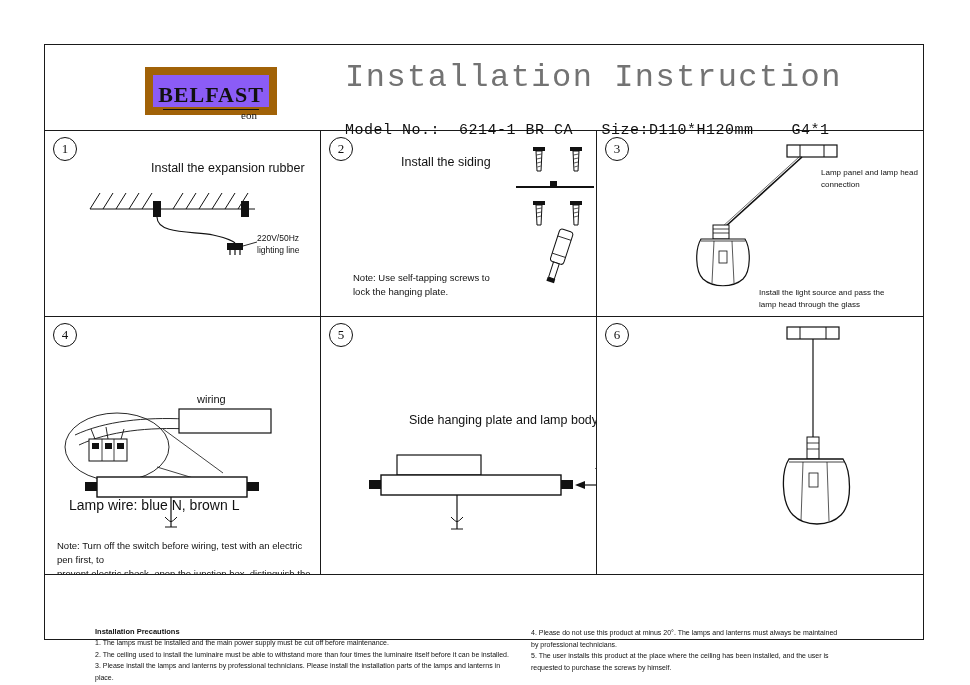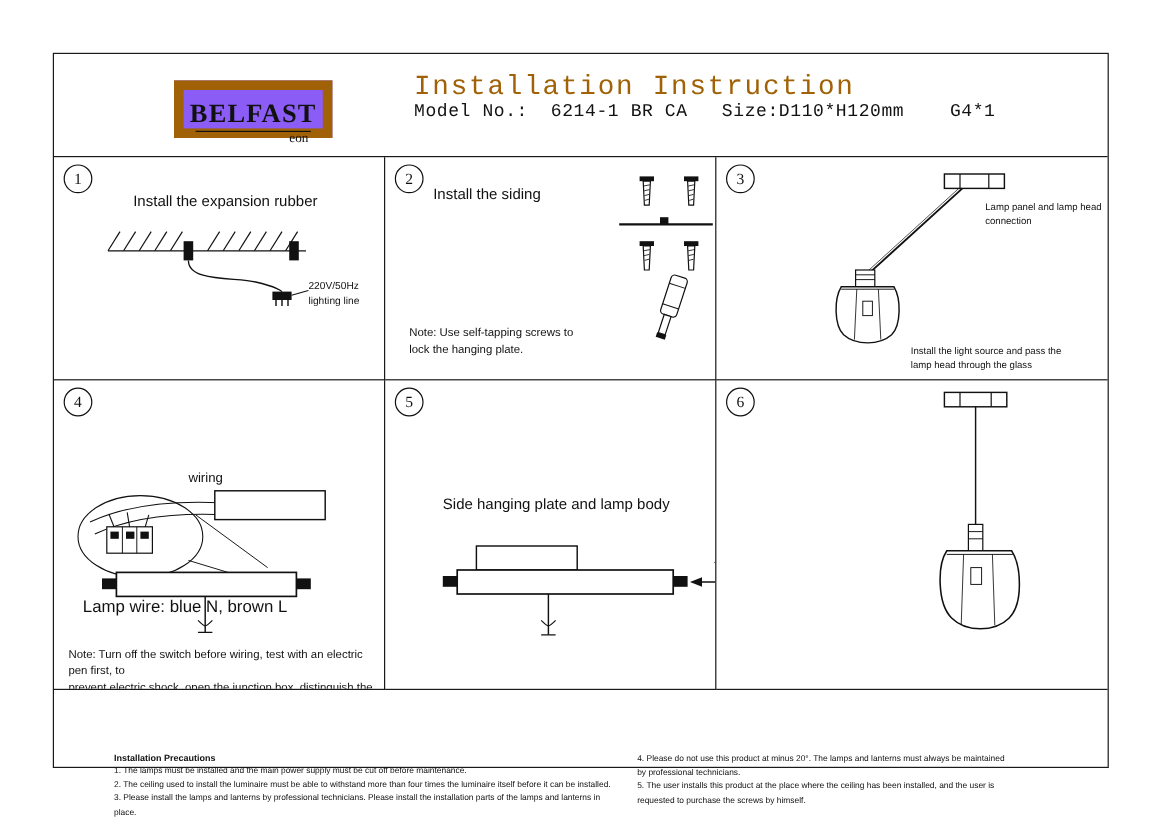--- a/index.html
+++ b/index.html
@@ -67,29 +67,29 @@
     font-size: 11px;
     color: #111;
     font-family: "Liberation Serif", serif;
   }
   .title-block {
     position: absolute;
     left: 300px;
     top: 14px;
   }
   .title {
-    font-size: 23px;
+    font-size: 32px;
     letter-spacing: 1.5px;
-    color: #a16207;
+    color: #737373;
     font-family: "Liberation Mono", monospace;
     font-weight: 400;
     white-space: nowrap;
   }
   .subtitle {
-    margin-top: 0;
+    margin-top: 26px;
     font-size: 15px;
     letter-spacing: 0.5px;
     color: #111;
     font-family: "Liberation Mono", monospace;
     white-space: pre;
   }
   
   .panel {
     position: absolute;
     box-sizing: border-box;
@@ -120,20 +120,21 @@
     text-align: center;
     font-family: "Liberation Serif", serif;
     color: #111;
   }
   .cap {
     position: absolute;
     font-size: 12.5px;
     color: #111;
     font-family: "Liberation Sans", sans-serif;
     white-space: pre;
+    margin-left: 40px;
   }
   .note {
     position: absolute;
     font-size: 9.5px;
     line-height: 1.45;
     color: #111;
     font-family: "Liberation Sans", sans-serif;
     white-space: pre-line;
   }
   .tiny {
@@ -254,21 +255,21 @@
       </g>
 
       <g transform="rotate(18 236 130)">
         <rect x="229" y="98" width="14" height="34" rx="3" fill="#fff" stroke="#111" stroke-width="1"></rect>
         <line x1="229" y1="106" x2="243" y2="106" stroke="#111" stroke-width="0.8"></line>
         <line x1="229" y1="124" x2="243" y2="124" stroke="#111" stroke-width="0.8"></line>
         <rect x="233" y="132" width="6" height="16" fill="#fff" stroke="#111" stroke-width="1"></rect>
         <rect x="232" y="148" width="8" height="4" fill="#111"></rect>
       </g>
     </svg>
-    <div class="note" style="left:20px; top:140px;">Note: Use self-tapping screws to
+    <div class="note" style="left:32px; top:140px;">Note: Use self-tapping screws to
 lock the hanging plate.</div>
   </div>
 
   <div class="panel p3">
     <div class="step-num">3</div>
     <svg class="art" width="326" height="186" viewBox="0 0 326 186">
 
       <rect x="190" y="14" width="50" height="12" fill="#fff" stroke="#111" stroke-width="1.2"></rect>
       <line x1="203" y1="14" x2="203" y2="26" stroke="#111" stroke-width="1"></line>
       <line x1="227" y1="14" x2="227" y2="26" stroke="#111" stroke-width="1"></line>

